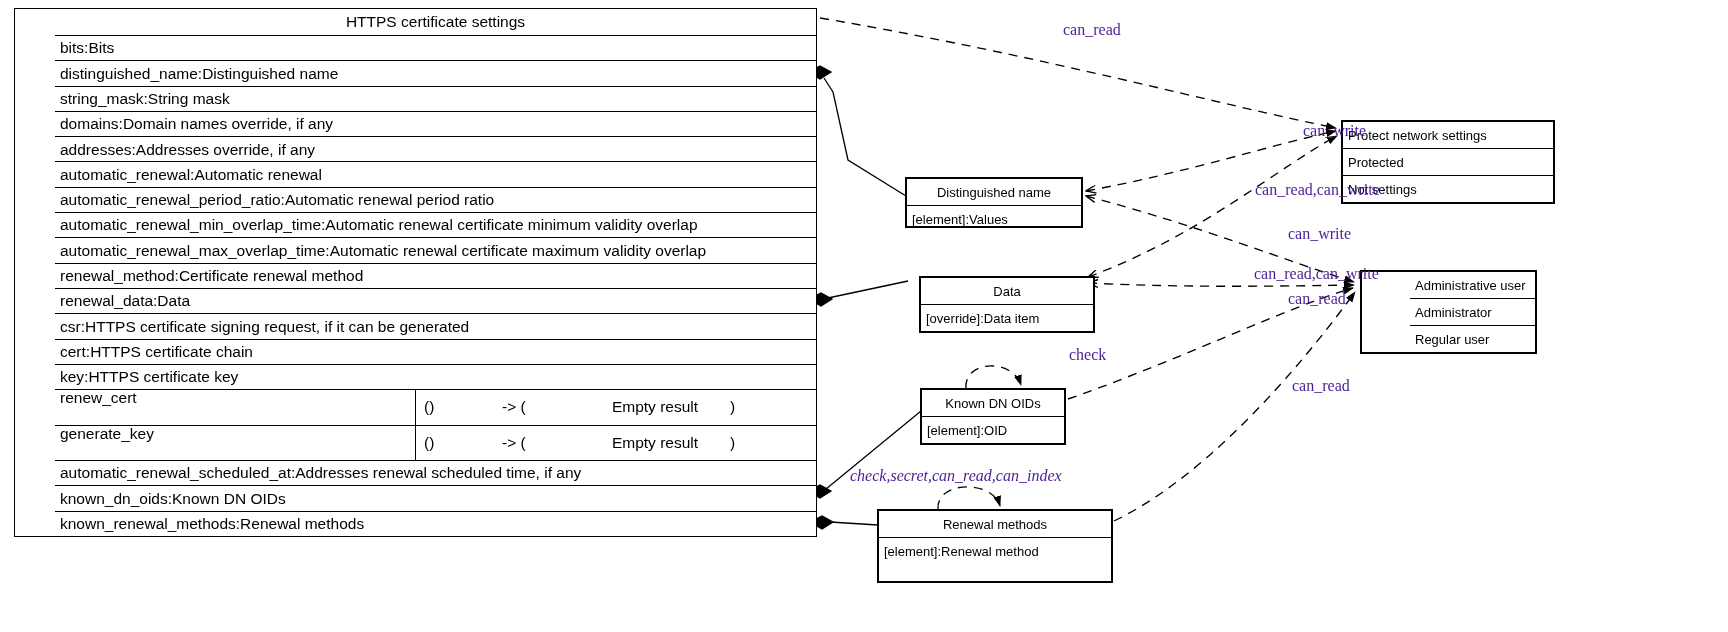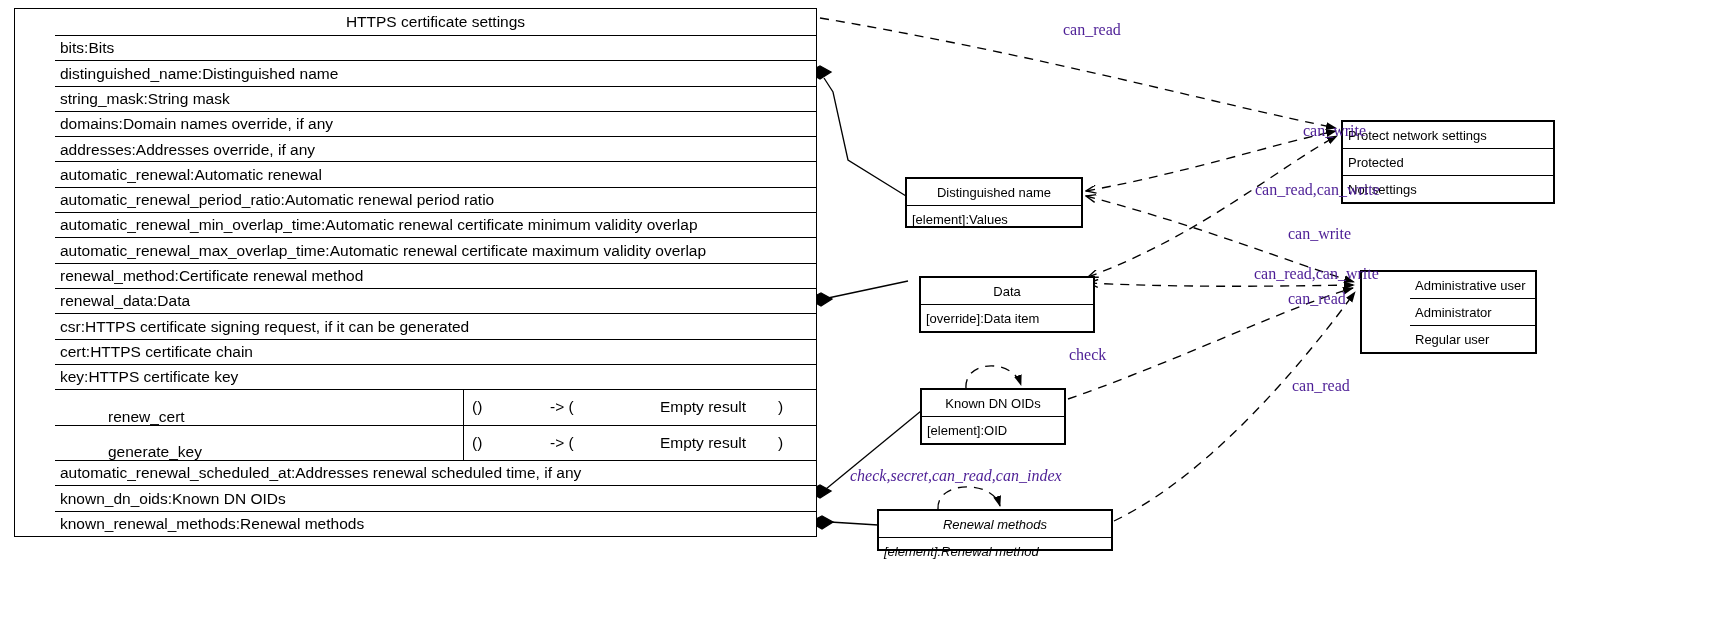--- a/index.html
+++ b/index.html
@@ -16,34 +16,34 @@
   .umlrow .cellname{padding-left:5px;font-size:15.5px;line-height:1;}
   .umlrow.center{justify-content:center;}
   .umlrow.center .cellname{padding-left:0;}
 
   
   #mainclass{left:14px;top:8px;width:803px;height:529px;padding-left:40px;}
   #mainclass .umlrow{height:25.3px;}
   #mainclass .umlrow.title{height:27px;}
   #mainclass .umlrow.op{height:35.4px;}
   #mainclass .umlrow.op .colA{width:361px;border-right:1px solid #000;height:100%;
-        display:flex;align-items:flex-end;box-sizing:border-box;margin-left:48px;}
+        display:flex;align-items:flex-start;box-sizing:border-box;}
   #mainclass .umlrow.op .colB{flex:1;height:100%;display:flex;align-items:center;
         box-sizing:border-box;}
   .sig{display:flex;align-items:center;font-size:15.5px;padding-left:8px;white-space:pre;}
   .sig .argl{min-width:78px;}
   .sig .arrow{min-width:78px;}
   .sig .ret{min-width:150px;text-align:center;}
 
   
   .small .umlrow{height:27px;}
   #dnbox{left:906px;top:178px;width:176px;height:49px;}
   #databox{left:920px;top:265px;width:174px;height:55px;margin-top:12px;}
   #oidbox{left:921px;top:389px;width:144px;height:55px;}
-  #renbox{left:878px;top:510px;width:234px;height:40px;font-style:italic;}
+  #renbox{left:878px;top:510px;width:234px;height:72px;}
   #protbox{left:1342px;top:121px;width:212px;height:82px;}
   #adminbox{left:1361px;top:271px;width:175px;height:82px;padding-left:48px;}
   .small .umlrow .cellname{font-size:13px;}
 
   
   .hdrshadow{box-shadow:0 0 0 1px #000;}
 
   
   .elabel{position:absolute;font-family:"Liberation Serif",serif;font-size:16px;
           color:#4c1d95;white-space:nowrap;line-height:1;}

